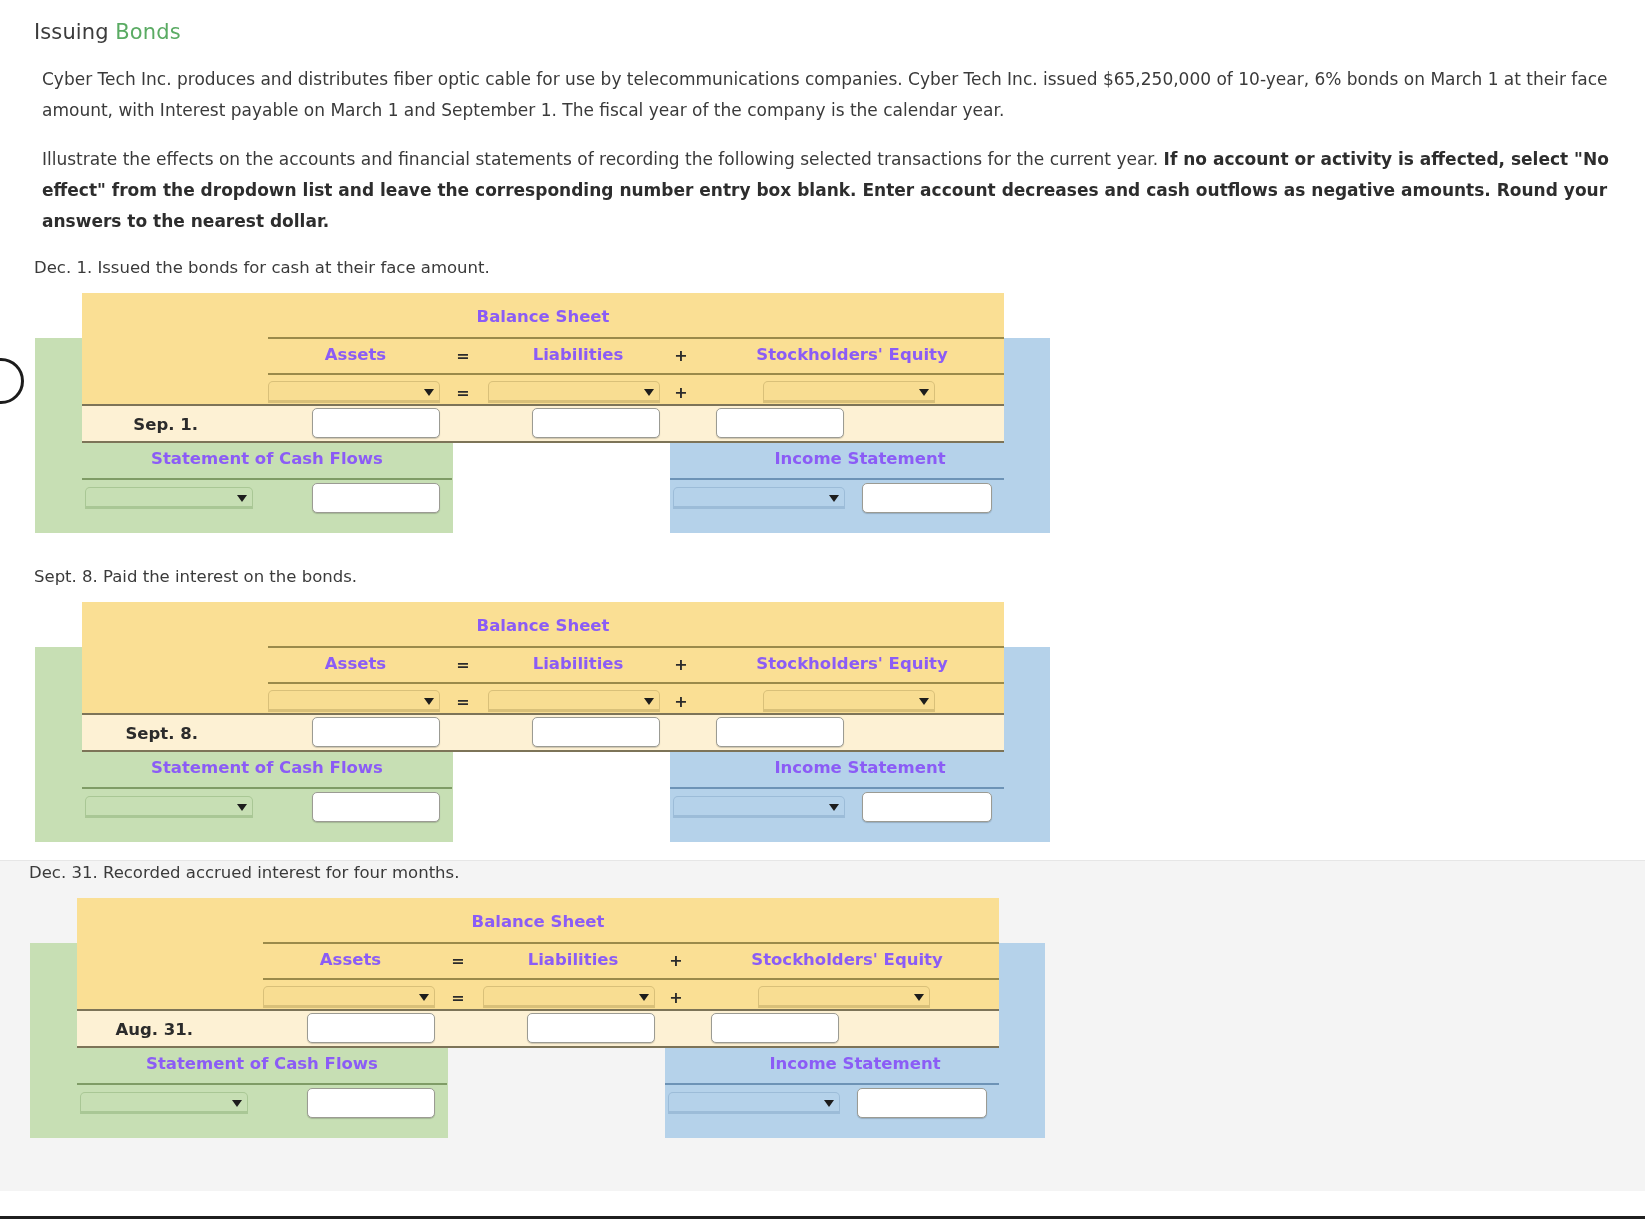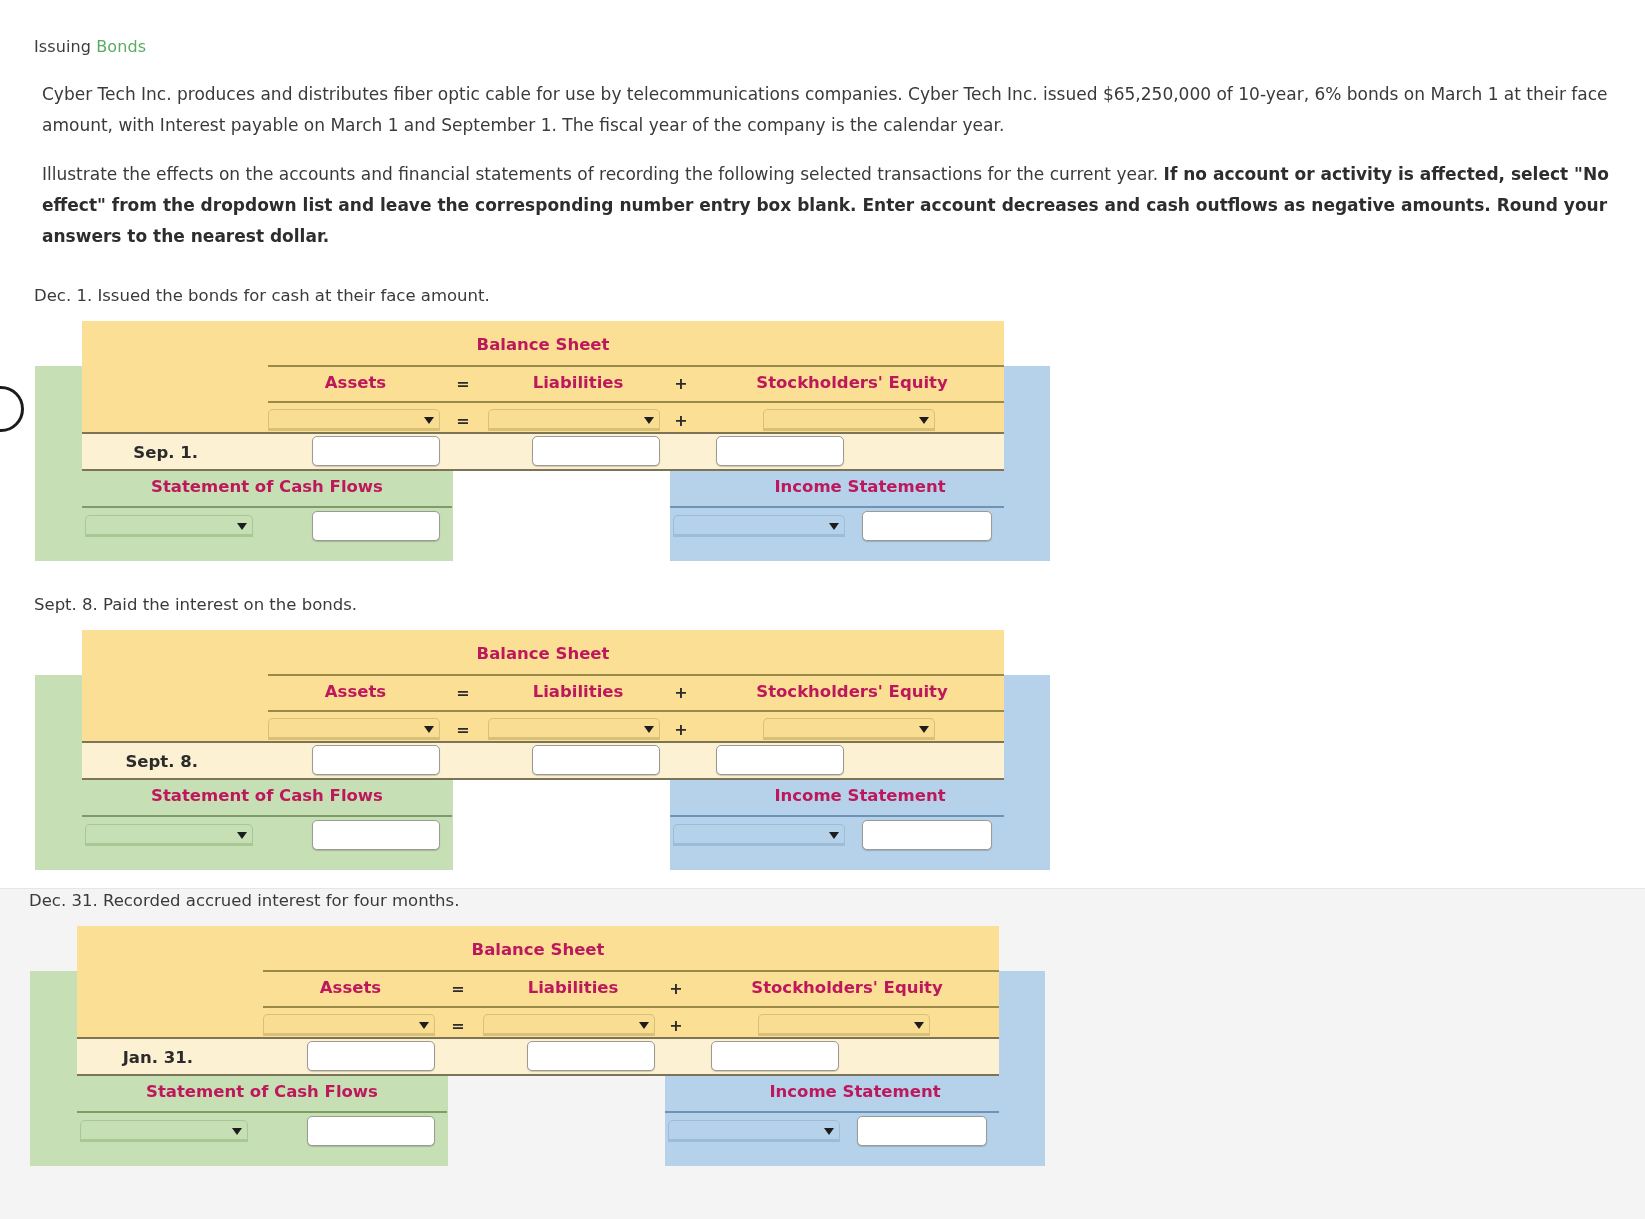--- a/index.html
+++ b/index.html
@@ -20,26 +20,25 @@
   .page {
     position: relative;
     width: 1645px;
     height: 1219px;
   }
   .intro {
     padding: 0 34px;
     box-sizing: border-box;
   }
   .title {
-    font-size: 16px;
+    font-size: 21px;
     line-height: 28px;
-    padding-top: 5px;
+    padding-top: 18px;
     color: #3c3c3c;
     letter-spacing: .1px;
-    margin-top: 28px;
   }
   .title .accent {
     color: #5aab63;
   }
   .para {
     font-size: 17px;
     line-height: 31px;
     color: #3a3a3a;
     margin-top: 18px;
     max-width: 1582px;
@@ -111,21 +110,21 @@
   .rule-dark {
     position: absolute;
     height: 2px;
     background: #7d7458;
   }
 
   .hdr {
     position: absolute;
     font-size: 16.5px;
     font-weight: bold;
-    color: #be185d;
+    color: #8b5cf6;
     text-align: center;
     white-space: nowrap;
   }
   .op {
     position: absolute;
     font-size: 16px;
     font-weight: bold;
     color: #2b2b2b;
     text-align: center;
   }
@@ -324,21 +323,21 @@
           </div>
           <div class="op" style="left: 443px; top: 90px; width: 40px;">=</div>
           <div class="dd on-yellow" style="left: 488px; top: 88px; width: 172px;">
             <span class="caret"></span>
           </div>
           <div class="op" style="left: 661px; top: 90px; width: 40px;">+</div>
           <div class="dd on-yellow" style="left: 763px; top: 88px; width: 172px;">
             <span class="caret"></span>
           </div>
           <div class="rule-dark" style="left: 82px; top: 111px; width: 922px;"></div>
-          <div class="date-lbl" style="left: 88px; top: 122px; width: 110px;">Jan. 31.</div>
+          <div class="date-lbl" style="left: 88px; top: 122px; width: 110px;">Aug. 31.</div>
           <div class="nb" style="left: 312px; top: 115px; width: 128px;"></div>
           <div class="nb" style="left: 532px; top: 115px; width: 128px;"></div>
           <div class="nb" style="left: 716px; top: 115px; width: 128px;"></div>
           <div class="rule-dark" style="left: 82px; top: 148px; width: 922px;"></div>
           <div class="hdr" style="left: 82px; top: 156px; width: 370px;">Statement of Cash Flows</div>
           <div class="rule-green" style="left: 82px; top: 185px; width: 370px;"></div>
           <div class="hdr" style="left: 670px; top: 156px; width: 380px;">Income Statement</div>
           <div class="rule-blue" style="left: 670px; top: 185px; width: 334px;"></div>
           <div class="dd on-green" style="left: 85px; top: 194px; width: 168px;">
             <span class="caret"></span>

